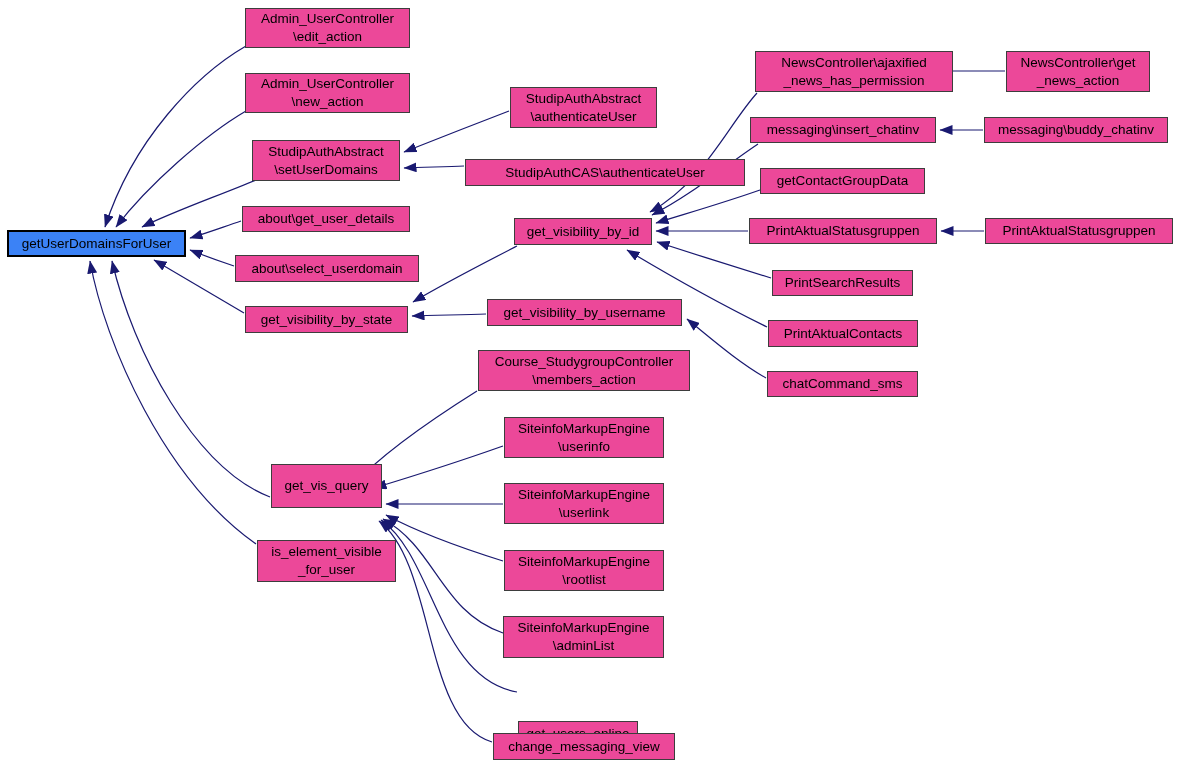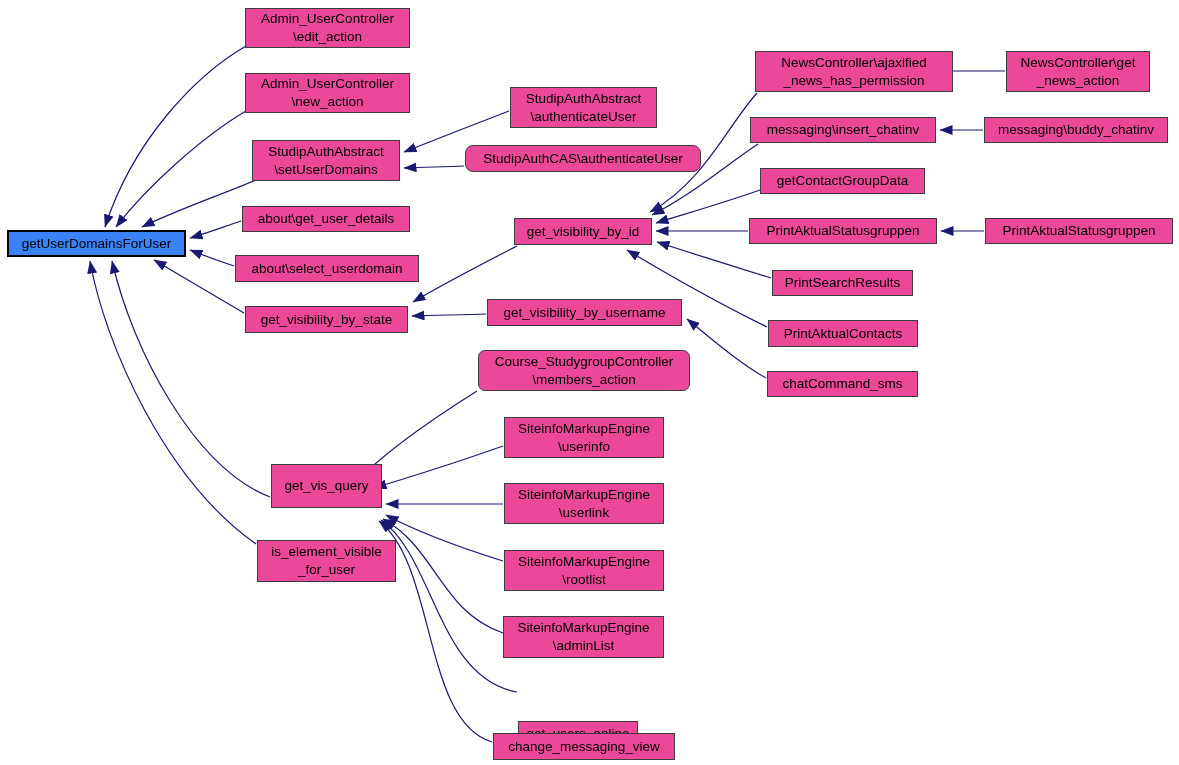--- a/index.html
+++ b/index.html
@@ -83,24 +83,24 @@
       <div class="node" style="left: 252px; top: 140px; width: 148px; height: 41px;">StudipAuthAbstract
 \setUserDomains</div>
       <div class="node" style="left: 242px; top: 206px; width: 168px; height: 26px;">about\get_user_details</div>
       <div class="node" style="left: 235px; top: 255px; width: 184px; height: 27px;">about\select_userdomain</div>
       <div class="node" style="left: 245px; top: 306px; width: 163px; height: 27px;">get_visibility_by_state</div>
       <div class="node" style="left: 271px; top: 464px; width: 111px; height: 44px;">get_vis_query</div>
       <div class="node" style="left: 257px; top: 540px; width: 139px; height: 42px;">is_element_visible
 _for_user</div>
       <div class="node" style="left: 510px; top: 87px; width: 147px; height: 41px;">StudipAuthAbstract
 \authenticateUser</div>
-      <div class="node" style="left: 465px; top: 145px; width: 236px; height: 27px; border-radius: 8px;">StudipAuthCAS\authenticateUser</div>
+      <div class="node" style="left: 465px; top: 159px; width: 280px; height: 27px;">StudipAuthCAS\authenticateUser</div>
       <div class="node" style="left: 514px; top: 218px; width: 138px; height: 27px;">get_visibility_by_id</div>
       <div class="node" style="left: 487px; top: 299px; width: 195px; height: 27px;">get_visibility_by_username</div>
-      <div class="node" style="left: 478px; top: 350px; width: 212px; height: 41px; border-radius: 7px;">Course_StudygroupController
+      <div class="node" style="left: 478px; top: 350px; width: 212px; height: 41px;">Course_StudygroupController
 \members_action</div>
       <div class="node" style="left: 504px; top: 417px; width: 160px; height: 41px;">SiteinfoMarkupEngine
 \userinfo</div>
       <div class="node" style="left: 504px; top: 483px; width: 160px; height: 41px;">SiteinfoMarkupEngine
 \userlink</div>
       <div class="node" style="left: 504px; top: 550px; width: 160px; height: 41px;">SiteinfoMarkupEngine
 \rootlist</div>
       <div class="node" style="left: 503px; top: 616px; width: 161px; height: 42px;">SiteinfoMarkupEngine
 \adminList</div>
       <div class="node" style="left: 518px; top: 721px; width: 120px; height: 25px; text-align: center;">get_users_online</div>

